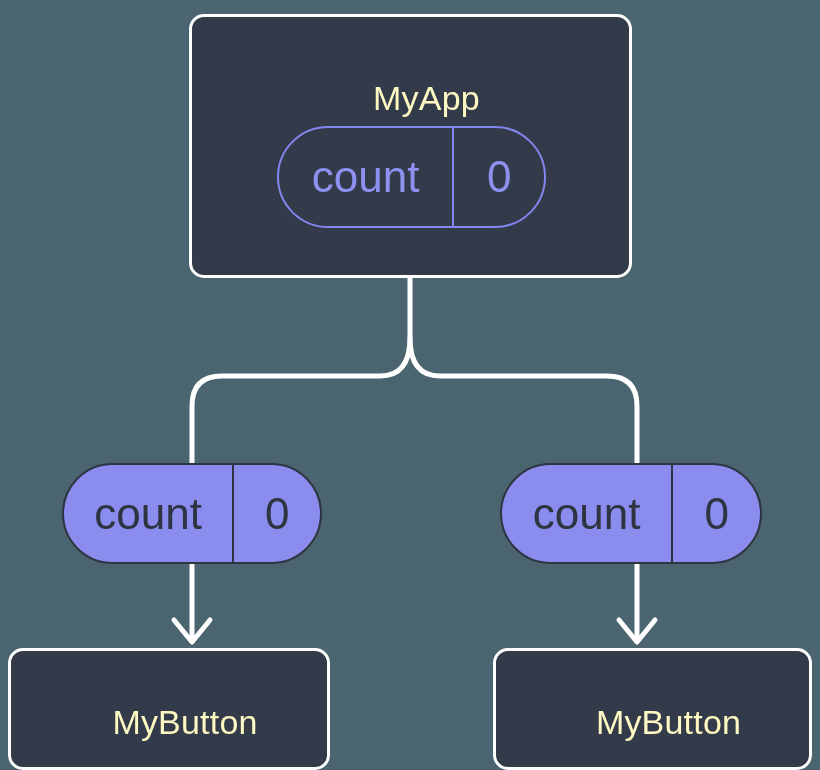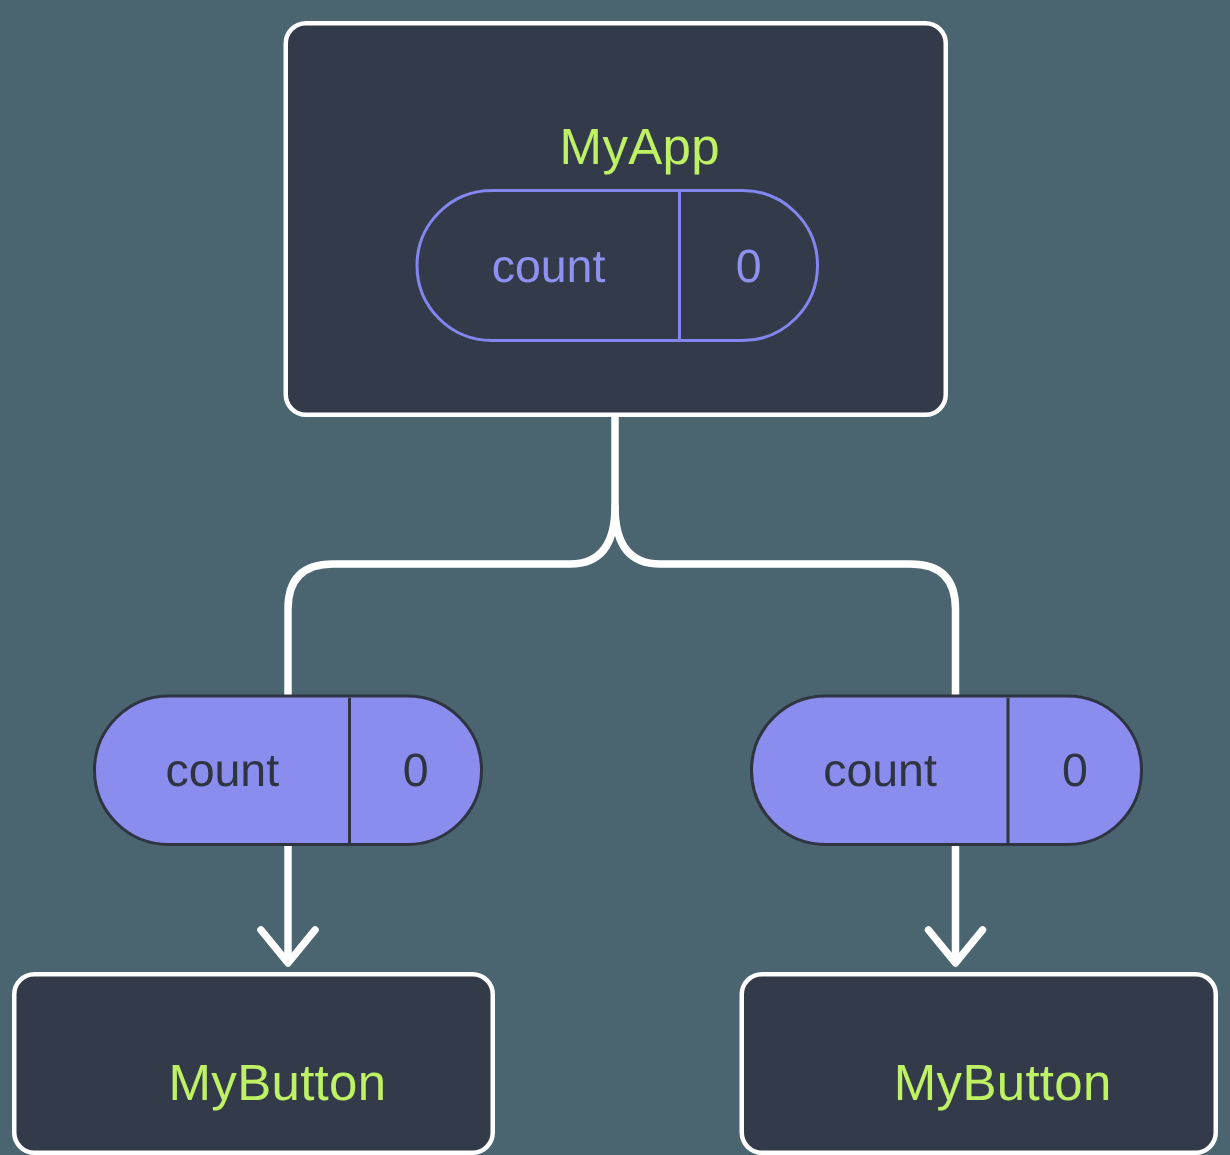--- a/index.html
+++ b/index.html
@@ -35,21 +35,21 @@
     background: #333a4a;
     border: 3px solid #ffffff;
     border-radius: 15px;
   }
 
   .box-title {
     position: absolute;
     left: 0;
     right: 0;
     text-align: center;
-    color: #bef264;
+    color: #fef9c3;
     font-size: 34px;
     font-weight: 400;
     letter-spacing: 0.2px;
     white-space: nowrap;
     margin-left: 32px;
   }
 
   #app-box {
     left: 189px;
     top: 14px;
@@ -84,21 +84,21 @@
     display: flex;
     align-items: stretch;
     border-radius: 999px;
     overflow: hidden;
   }
   .state-pill .pill-name,
   .state-pill .pill-value {
     display: flex;
     align-items: center;
     justify-content: center;
-    font-size: 31px;
+    font-size: 44px;
     font-weight: 400;
     line-height: 1;
     white-space: nowrap;
     box-sizing: border-box;
   }
 
   
   .state-pill.outlined {
     border: 2px solid #8286ee;
     background: transparent;

